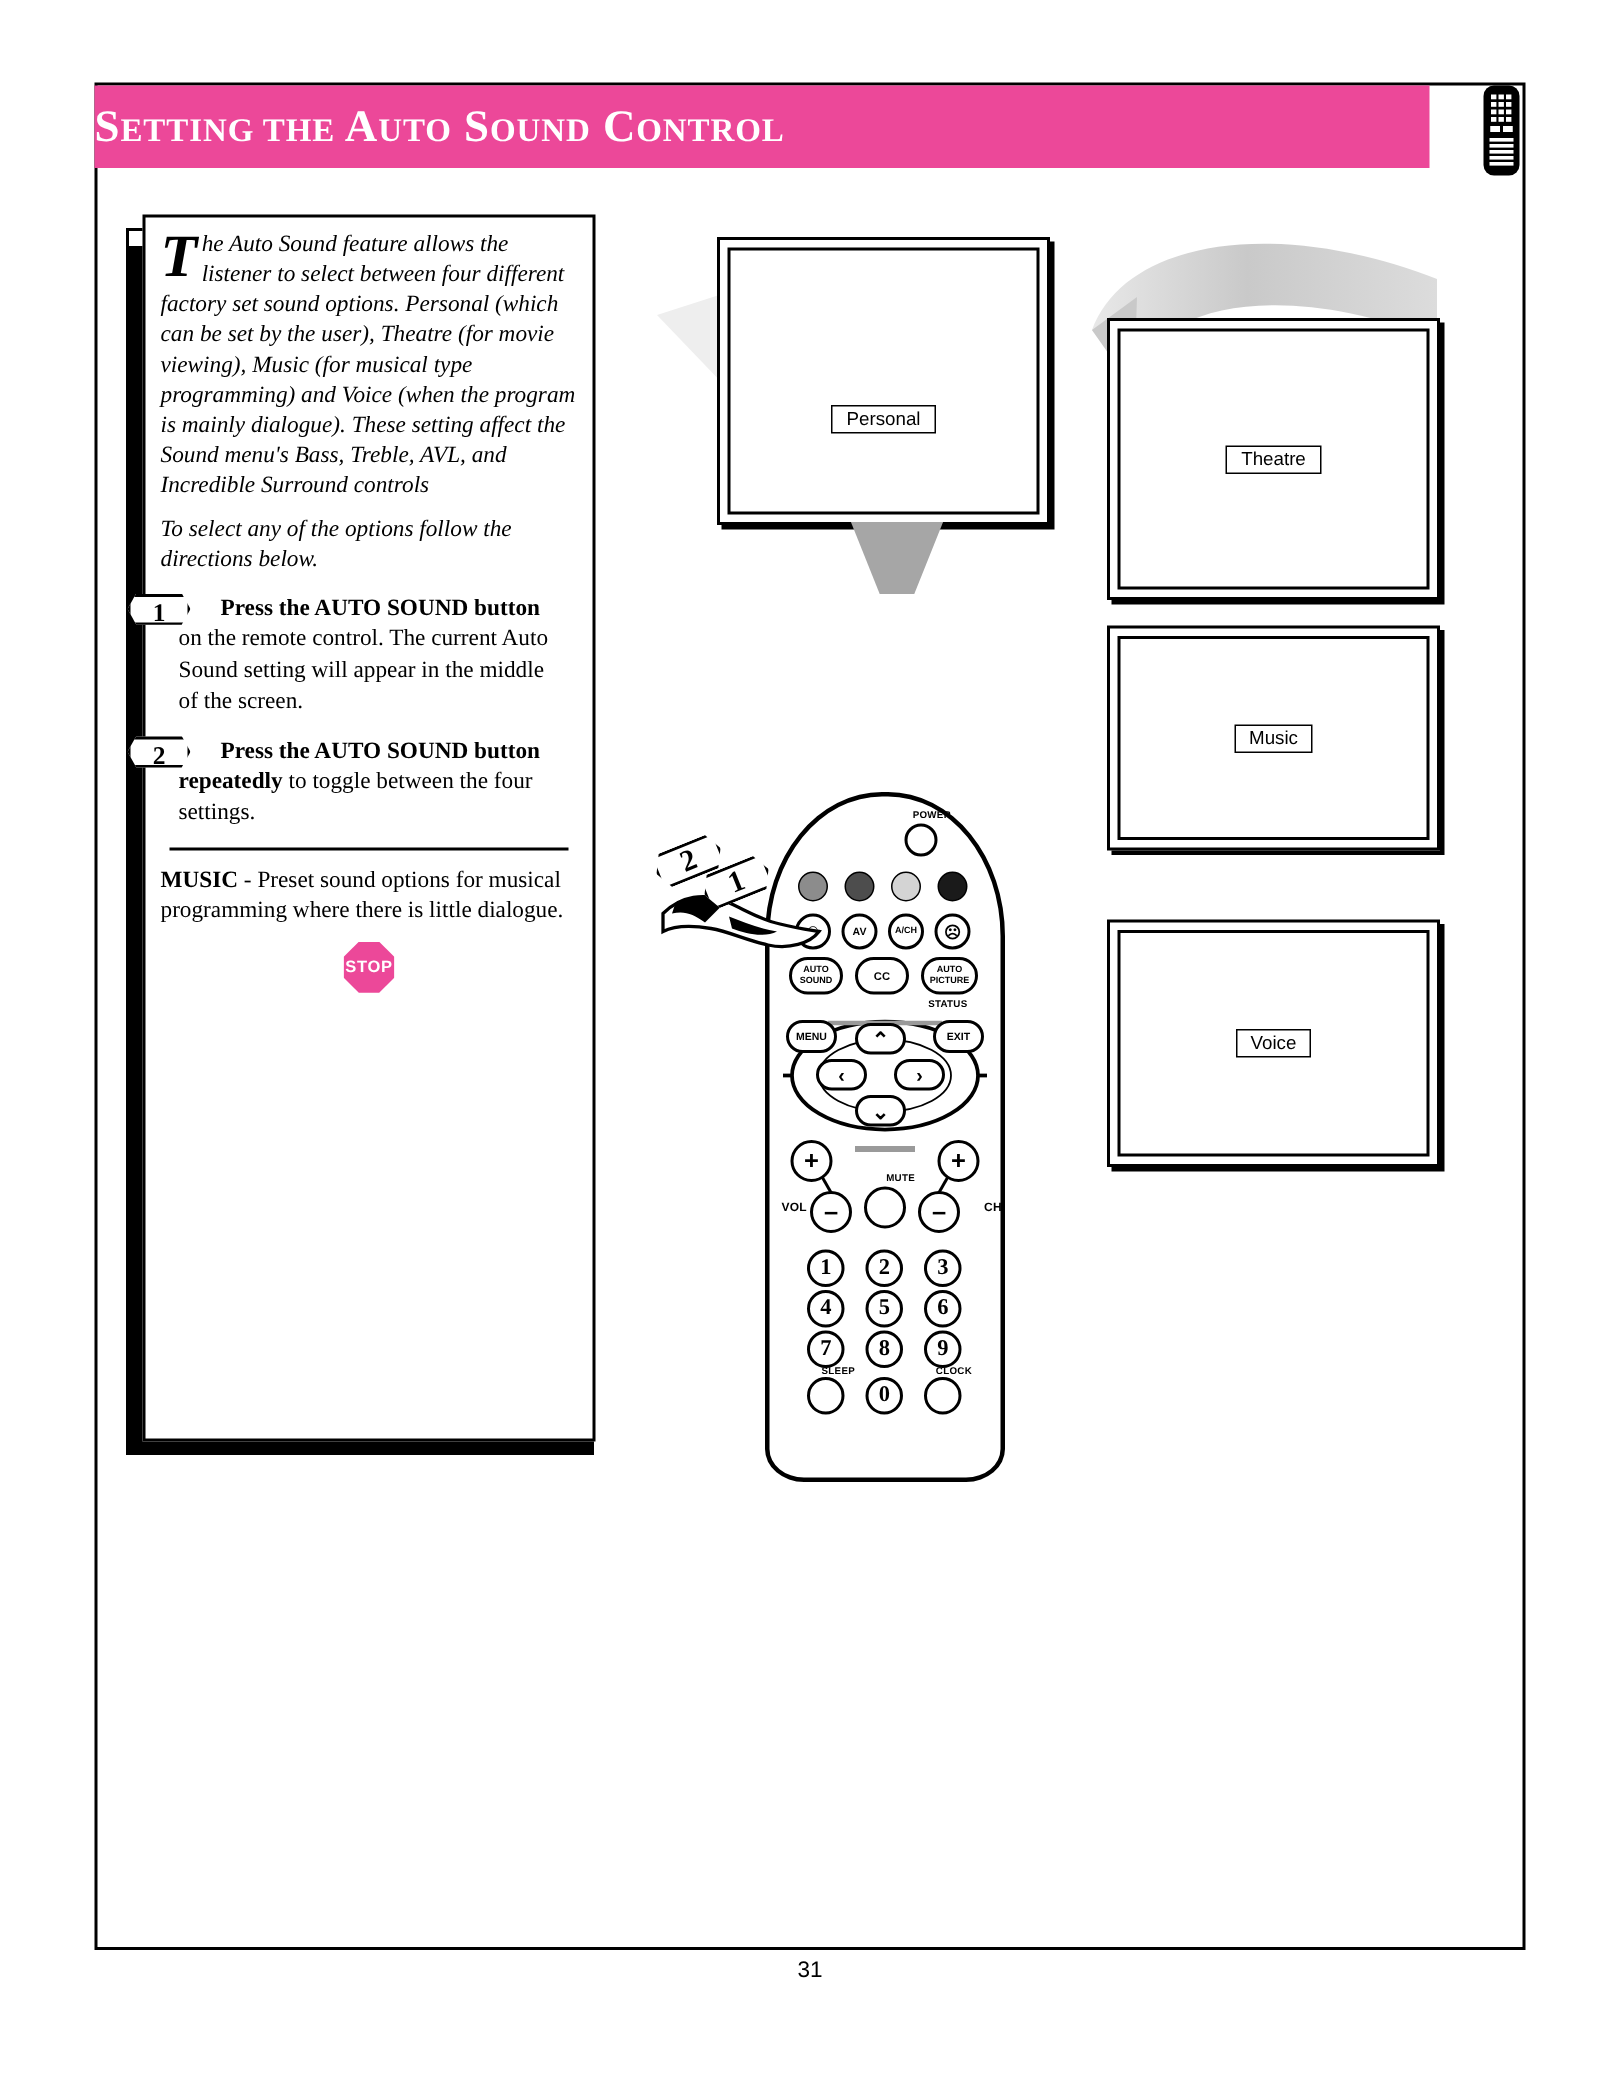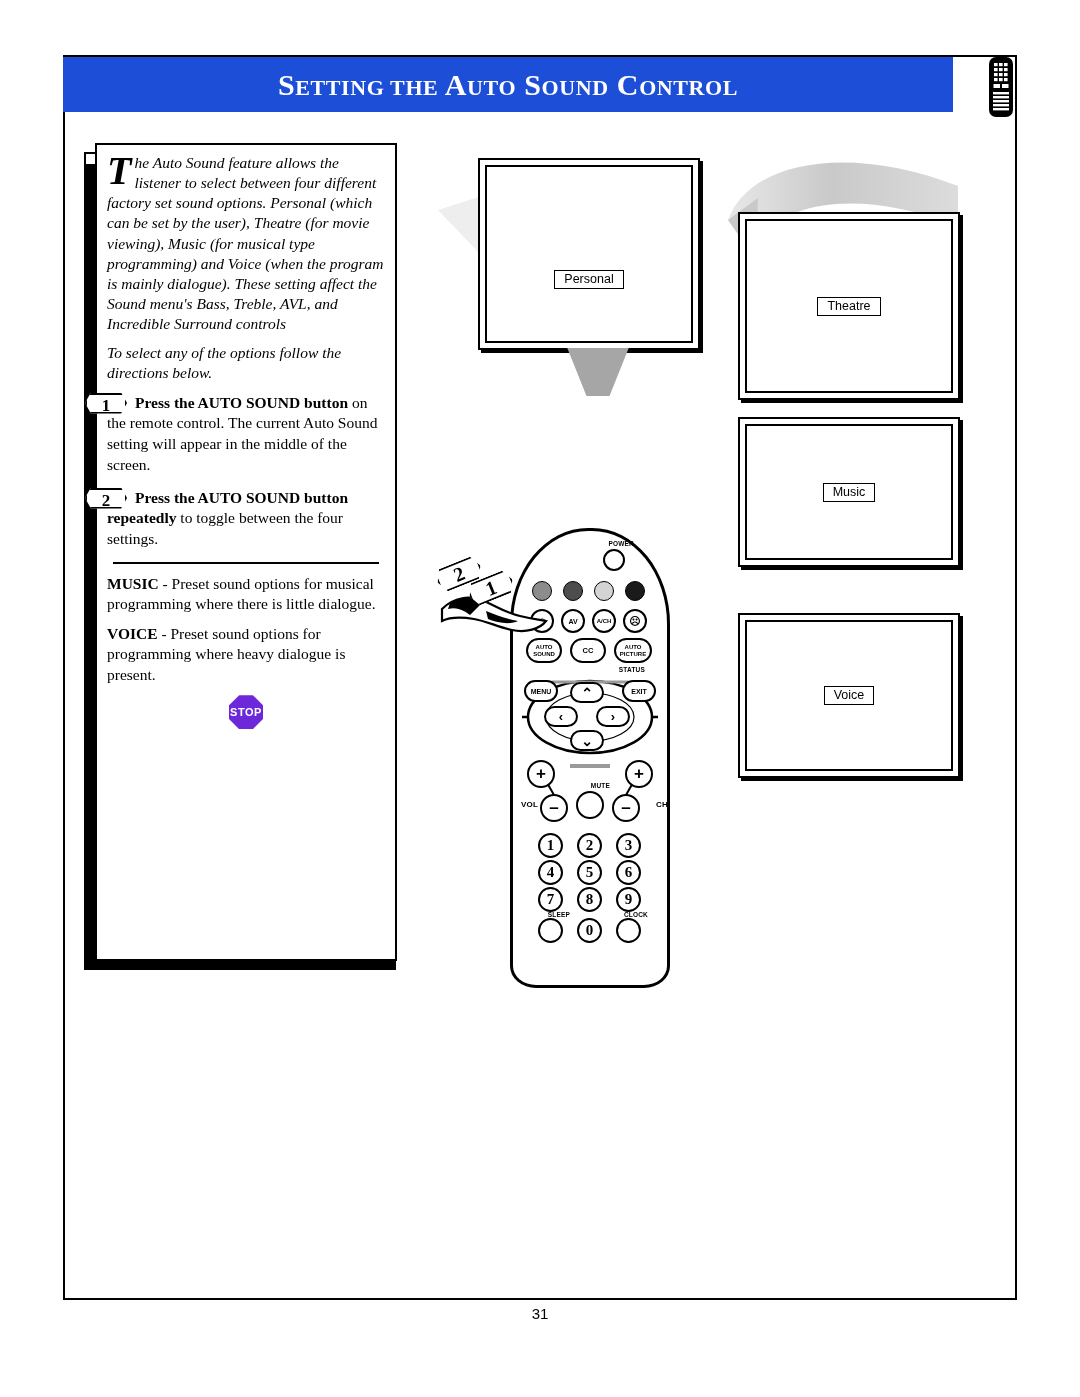--- a/index.html
+++ b/index.html
@@ -28,24 +28,24 @@
     box-sizing: border-box;
   }
 
   
   #header-bar {
     position: absolute;
     left: 63px;
     top: 57px;
     width: 890px;
     height: 55px;
-    background: #1d4ed8;
+    background: #ec4899;
     display: flex;
     align-items: center;
-    justify-content: center;
+    justify-content: flex-start;
   }
   #header-title {
     color: #fff;
     font-family: "Liberation Serif", serif;
     font-weight: bold;
     font-size: 30px;
     letter-spacing: .6px;
     white-space: nowrap;
   }
   #header-title .sc { font-size: 22px; }
@@ -138,21 +138,21 @@
     text-align: center;
     color: #000;
     background: #fff;
     border: 2px solid #000;
     box-sizing: border-box;
     clip-path: polygon(0% 50%, 14% 0%, 86% 0%, 100% 50%, 86% 100%, 14% 100%);
   }
   .step-text {
     font-size: 15.5px;
     line-height: 1.34;
-    margin: 0;
+    margin: 12px;
     text-indent: 28px;
   }
   .step-text b { font-weight: bold; }
 
   .divider {
     border: none;
     border-top: 2px solid #000;
     margin: 12px 6px 10px 6px;
   }
 
@@ -160,21 +160,21 @@
     font-size: 15.5px;
     line-height: 1.32;
     margin: 0 0 9px 0;
   }
   .note b { font-weight: bold; }
 
   .stop-wrap { text-align: center; margin-top: 10px; }
   .stop-badge {
     display: inline-block;
     width: 34px; height: 34px;
-    background: #6d28d9;
+    background: #ec4899;
     color: #fff;
     font-family: "Liberation Sans", sans-serif;
     font-weight: bold;
     font-size: 11px;
     line-height: 34px;
     text-align: center;
     letter-spacing: .5px;
     clip-path: polygon(30% 0%, 70% 0%, 100% 30%, 100% 70%, 70% 100%, 30% 100%, 0% 70%, 0% 30%);
   }
 
@@ -402,23 +402,20 @@
   </div>
 
   <hr class="divider">
 
 
 
   <p class="note">
     <b>MUSIC</b><span> - Preset sound options for musical programming where there is little dialogue.</span>
   </p>
 
-  <p class="note">
-    <b>VOICE</b><span> - Preset sound options for programming where heavy dialogue is present.</span>
-  </p>
 
   <div class="stop-wrap">
     <span class="stop-badge">STOP</span>
   </div>
 </div>
 
 <div id="illustration">
 
   <svg id="sweep" viewBox="0 0 330 230" xmlns="http://www.w3.org/2000/svg">
     <defs>

